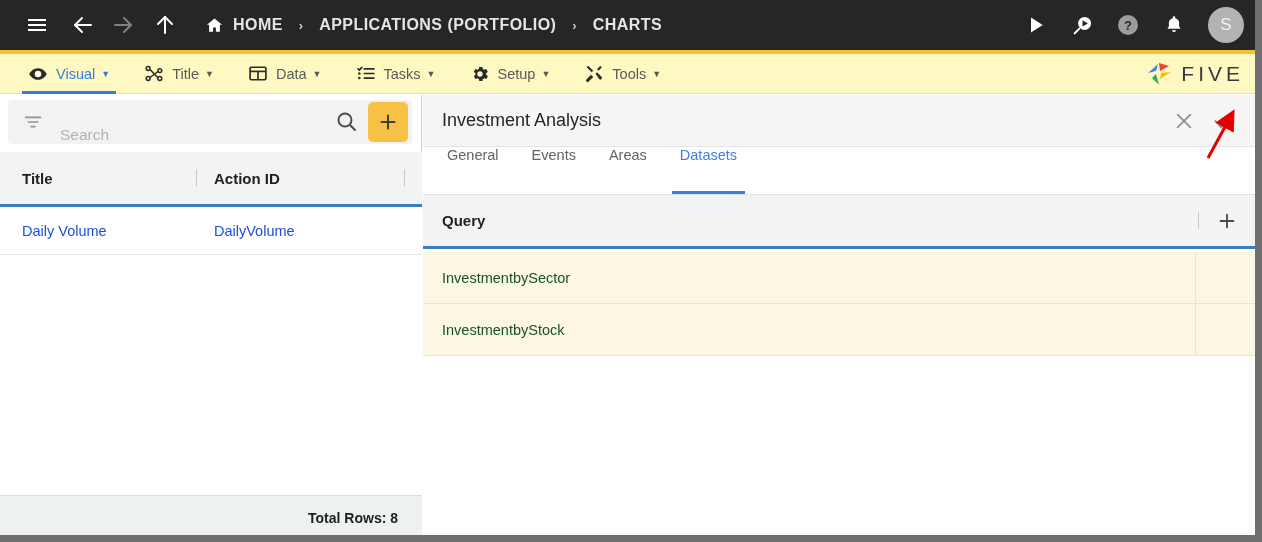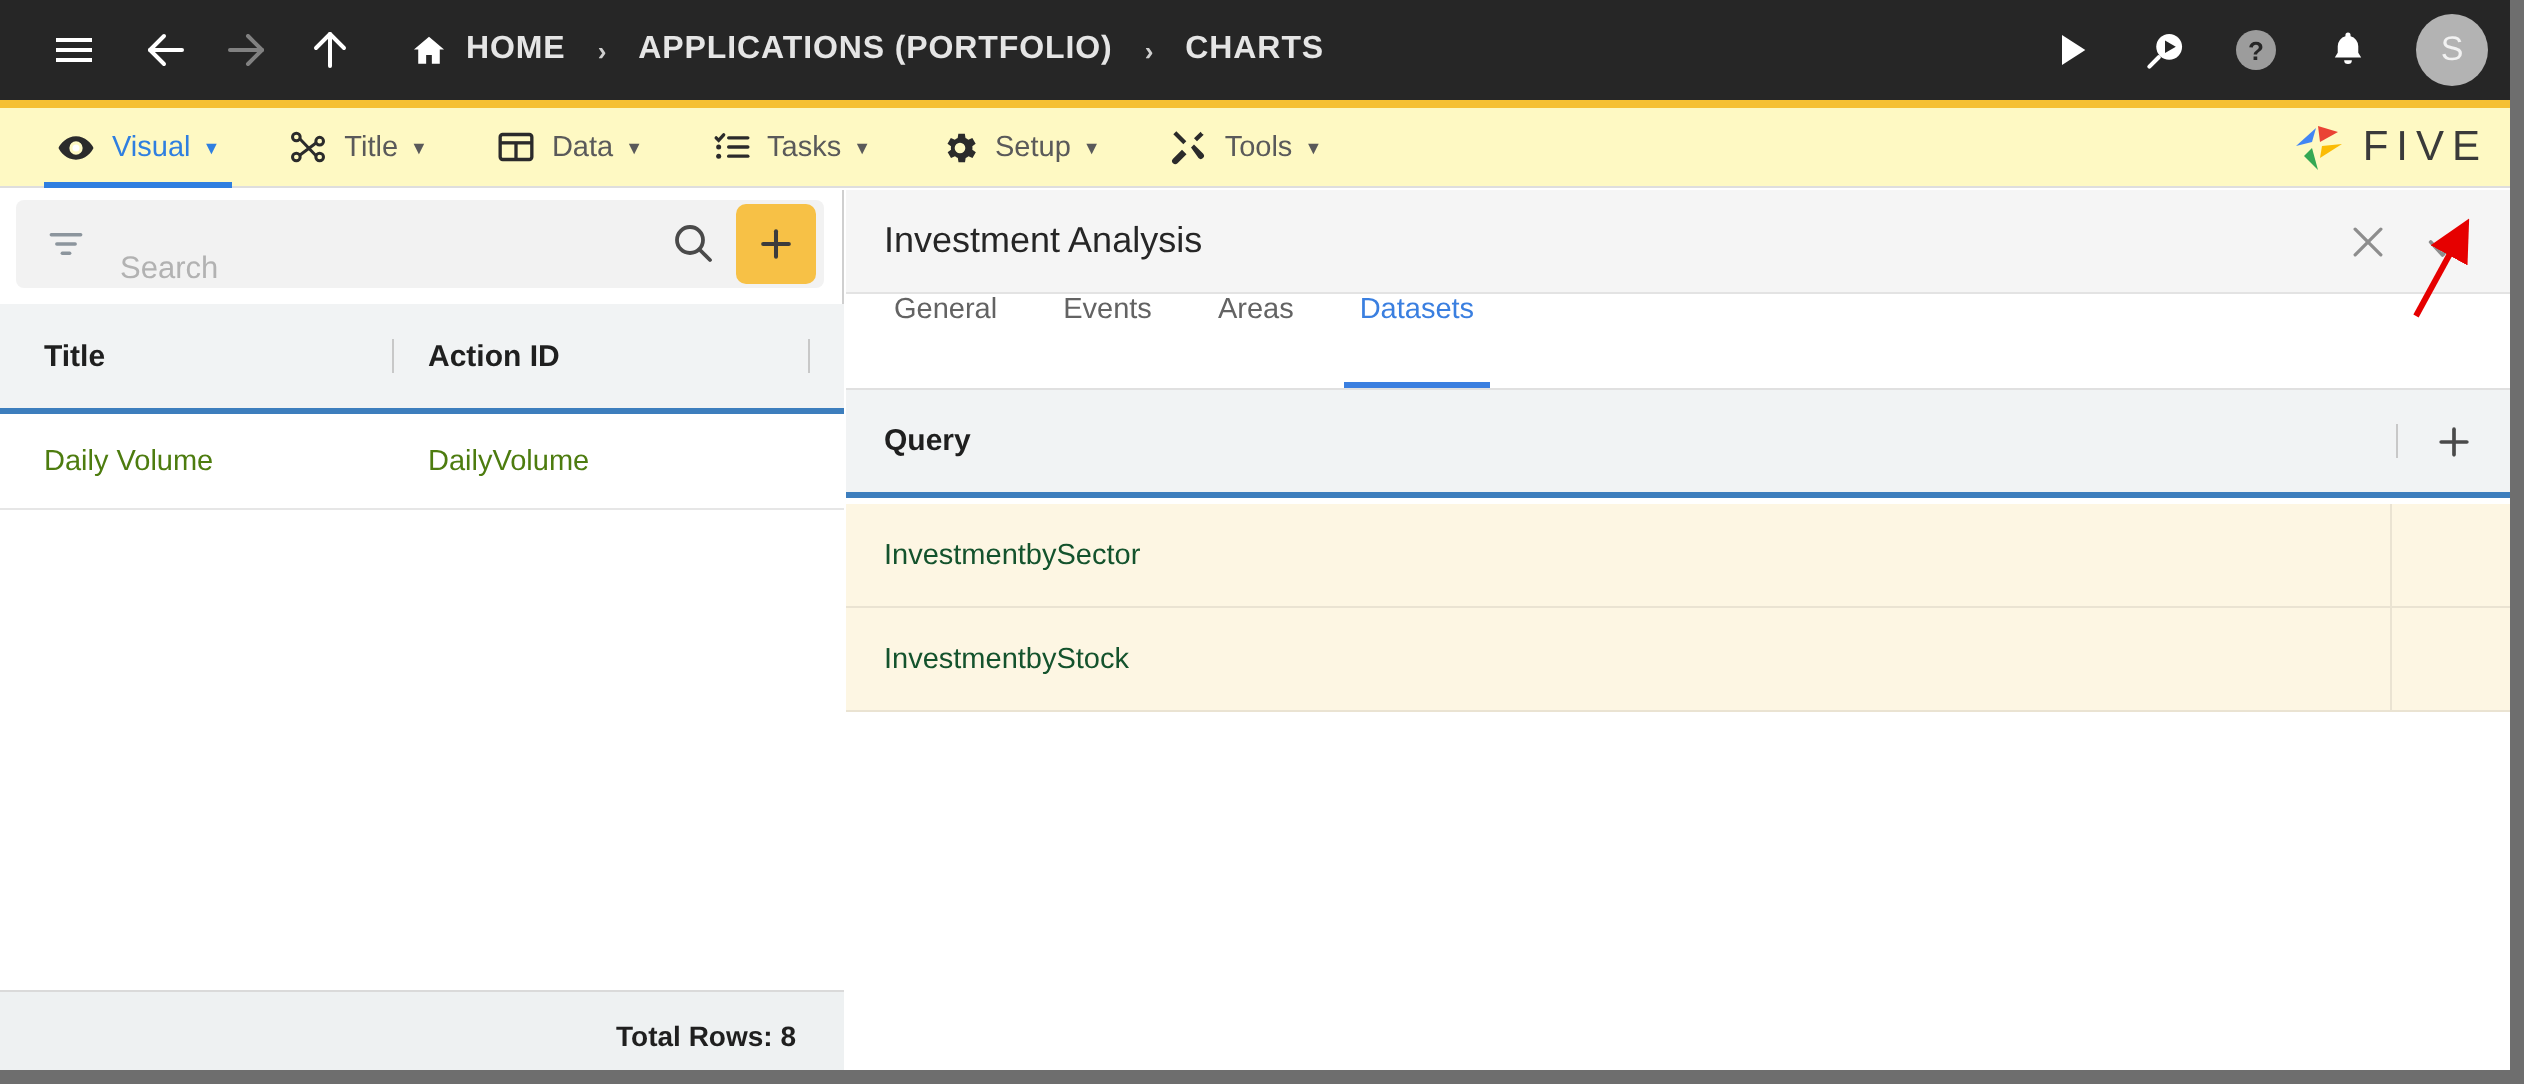--- a/index.html
+++ b/index.html
@@ -105,21 +105,21 @@
   .lh-cell { font-size: 15px; font-weight: bold; color: #1f1f1f; position: relative; }
   #lh-title { margin-left: 22px; width: 192px; }
   #lh-action { margin-left: 0; width: 190px; }
   .col-divider {
     position: absolute; top: 50%; transform: translateY(-50%);
     width: 1px; height: 17px; background: #c8c8c8;
   }
   #left-rows { position: absolute; left: 0; top: 112px; width: 422px; height: 288px; background: #fff; }
   .l-row {
     height: 48px; display: flex; align-items: center; border-bottom: 1px solid #e6e6e6;
-    font-size: 14.5px; color: #4d7c0f;
+    font-size: 14.5px; color: #1d4ed8;
   }
   .l-cell-title { margin-left: 22px; width: 192px; }
   .l-cell-action { width: 190px; }
   #left-footer {
     position: absolute; left: 0; bottom: 0; width: 422px; height: 45px;
     background: #eef1f2; border-top: 1px solid #dadada;
     display: flex; align-items: center; justify-content: flex-end;
   }
   #total-rows { font-size: 14px; font-weight: bold; color: #1f1f1f; margin-right: 24px; }
 

